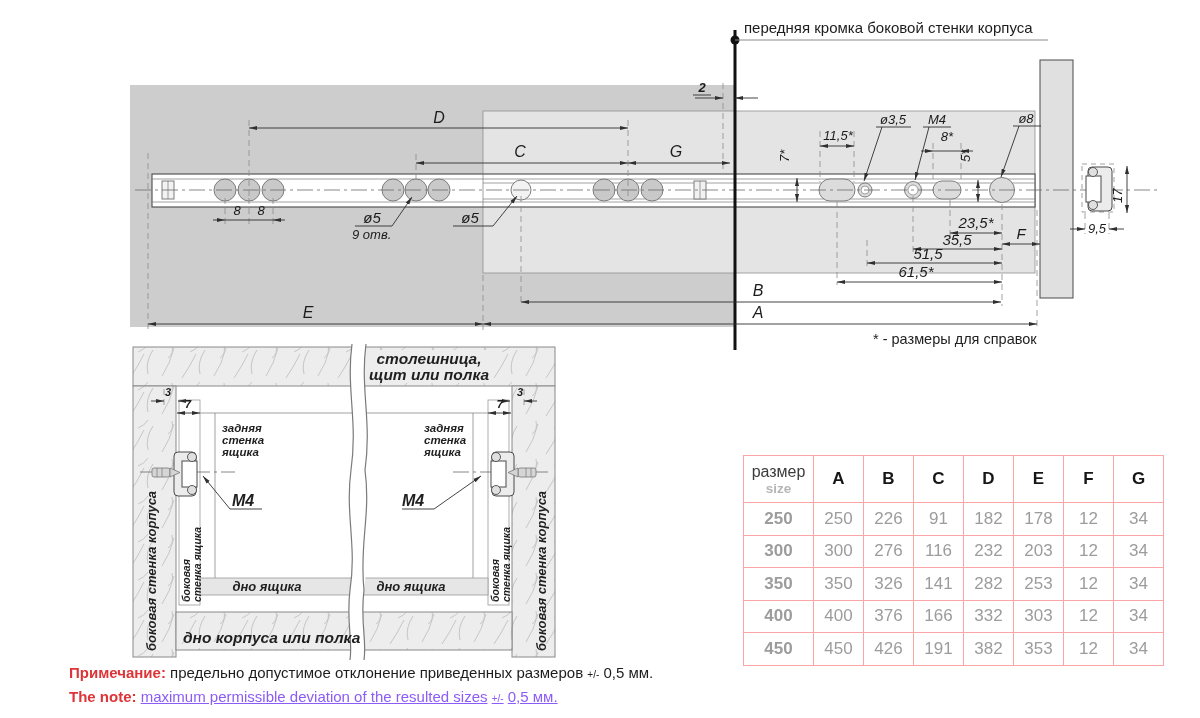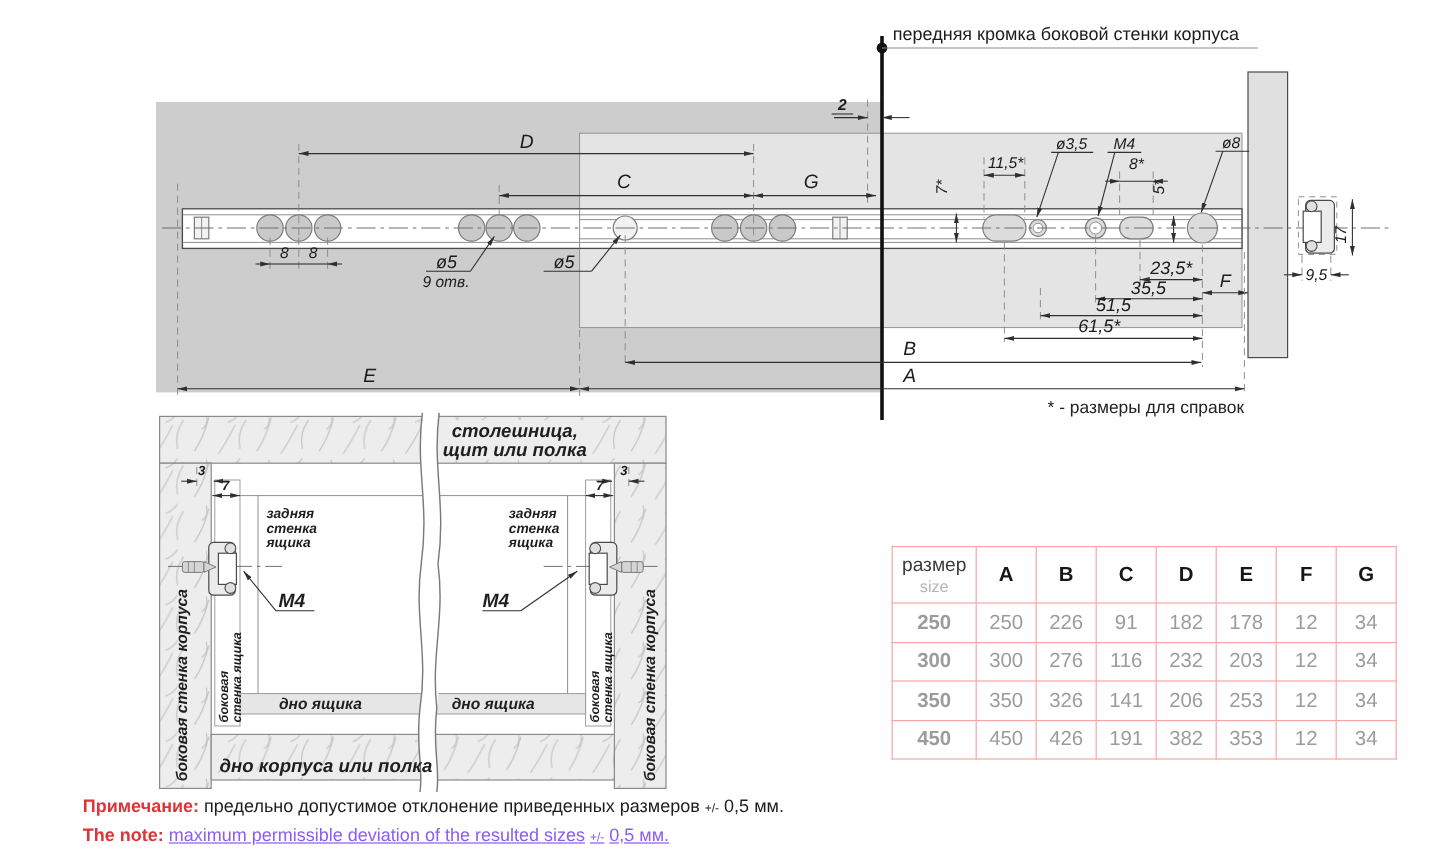--- a/index.html
+++ b/index.html
@@ -22,21 +22,21 @@
   .slot{fill:#dcdcdc;stroke:#7d7d7d;stroke-width:1;}
   .wavy{stroke:#7a7a7a;stroke-width:1.2;fill:none;}
 
   table.sizes{position:absolute;left:743px;top:455px;border-collapse:collapse;table-layout:fixed;}
   table.sizes th,table.sizes td{border:1px solid #fca5a5;text-align:center;vertical-align:middle;padding:0;}
   table.sizes th{height:46px;}
   table.sizes td{height:31.5px;font-size:17px;color:#9c9c9c;}
   .col-size{width:69px;}
   .col-v{width:49px;}
   th .ru{display:block;font-size:16px;color:#3c3c3c;font-weight:normal;line-height:18px;}
-  th .en{display:block;font-size:13.5px;color:#b5b5b5;font-weight:normal;line-height:15px;}
+  th .en{display:block;font-size:13.5px;color:#b5b5b5;font-weight:bold;line-height:15px;}
   th.letter{font-size:17px;color:#161616;font-weight:600;}
   td.szcol{font-size:17px;color:#121212;font-weight:600;}
 
   .notes{position:absolute;left:57px;top:662px;font-size:15px;line-height:22px;}
   .notes .red{color:#de3438;font-weight:bold;margin-left:12px;}
   .notes .ru-text{color:#1d1d1d;}
   .notes .en-text{color:#8b5cf6;text-decoration:underline;}
   .notes .pm{font-size:10px;}
 </style>
 </head>
@@ -355,22 +355,32 @@
       <td>232</td>
       <td>203</td>
       <td>12</td>
       <td>34</td>
     </tr>
     <tr>
       <td class="szcol">350</td>
       <td>350</td>
       <td>326</td>
       <td>141</td>
-      <td>206</td>
+      <td>282</td>
       <td>253</td>
+      <td>12</td>
+      <td>34</td>
+    </tr>
+    <tr>
+      <td class="szcol">400</td>
+      <td>400</td>
+      <td>376</td>
+      <td>166</td>
+      <td>332</td>
+      <td>303</td>
       <td>12</td>
       <td>34</td>
     </tr>
     <tr>
       <td class="szcol">450</td>
       <td>450</td>
       <td>426</td>
       <td>191</td>
       <td>382</td>
       <td>353</td>

